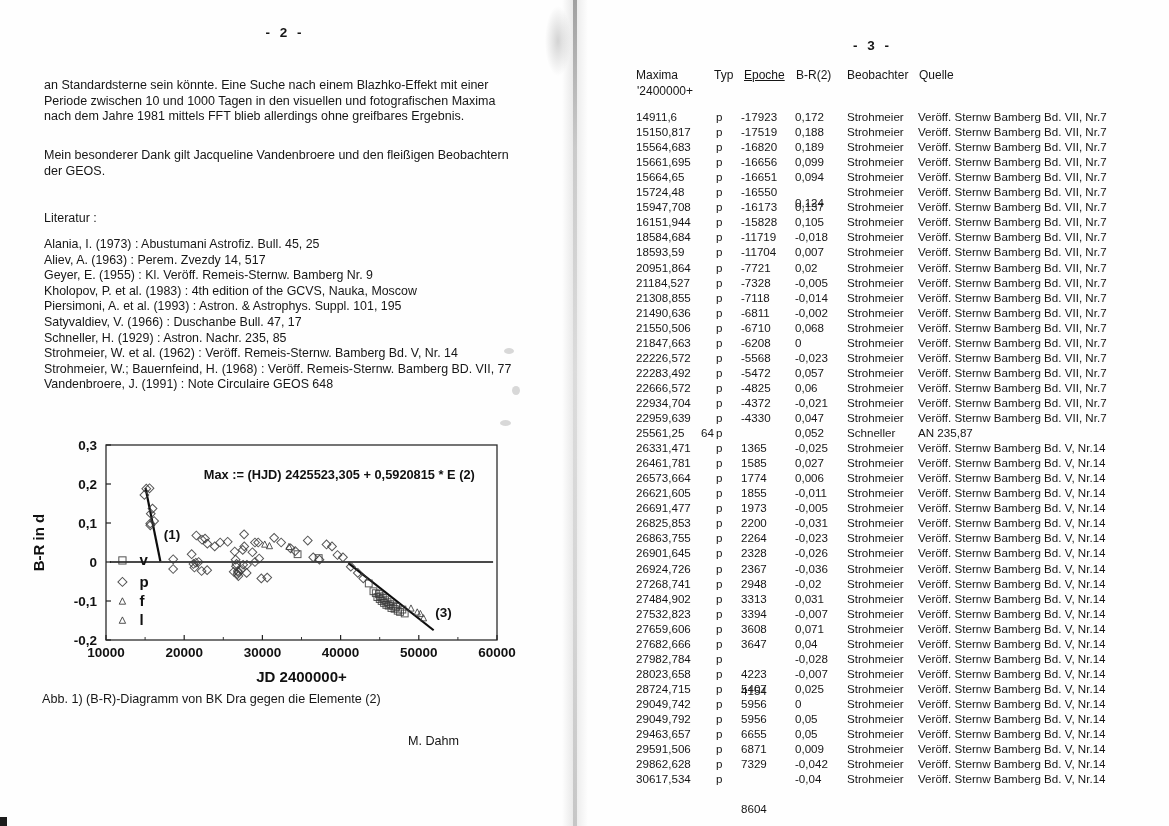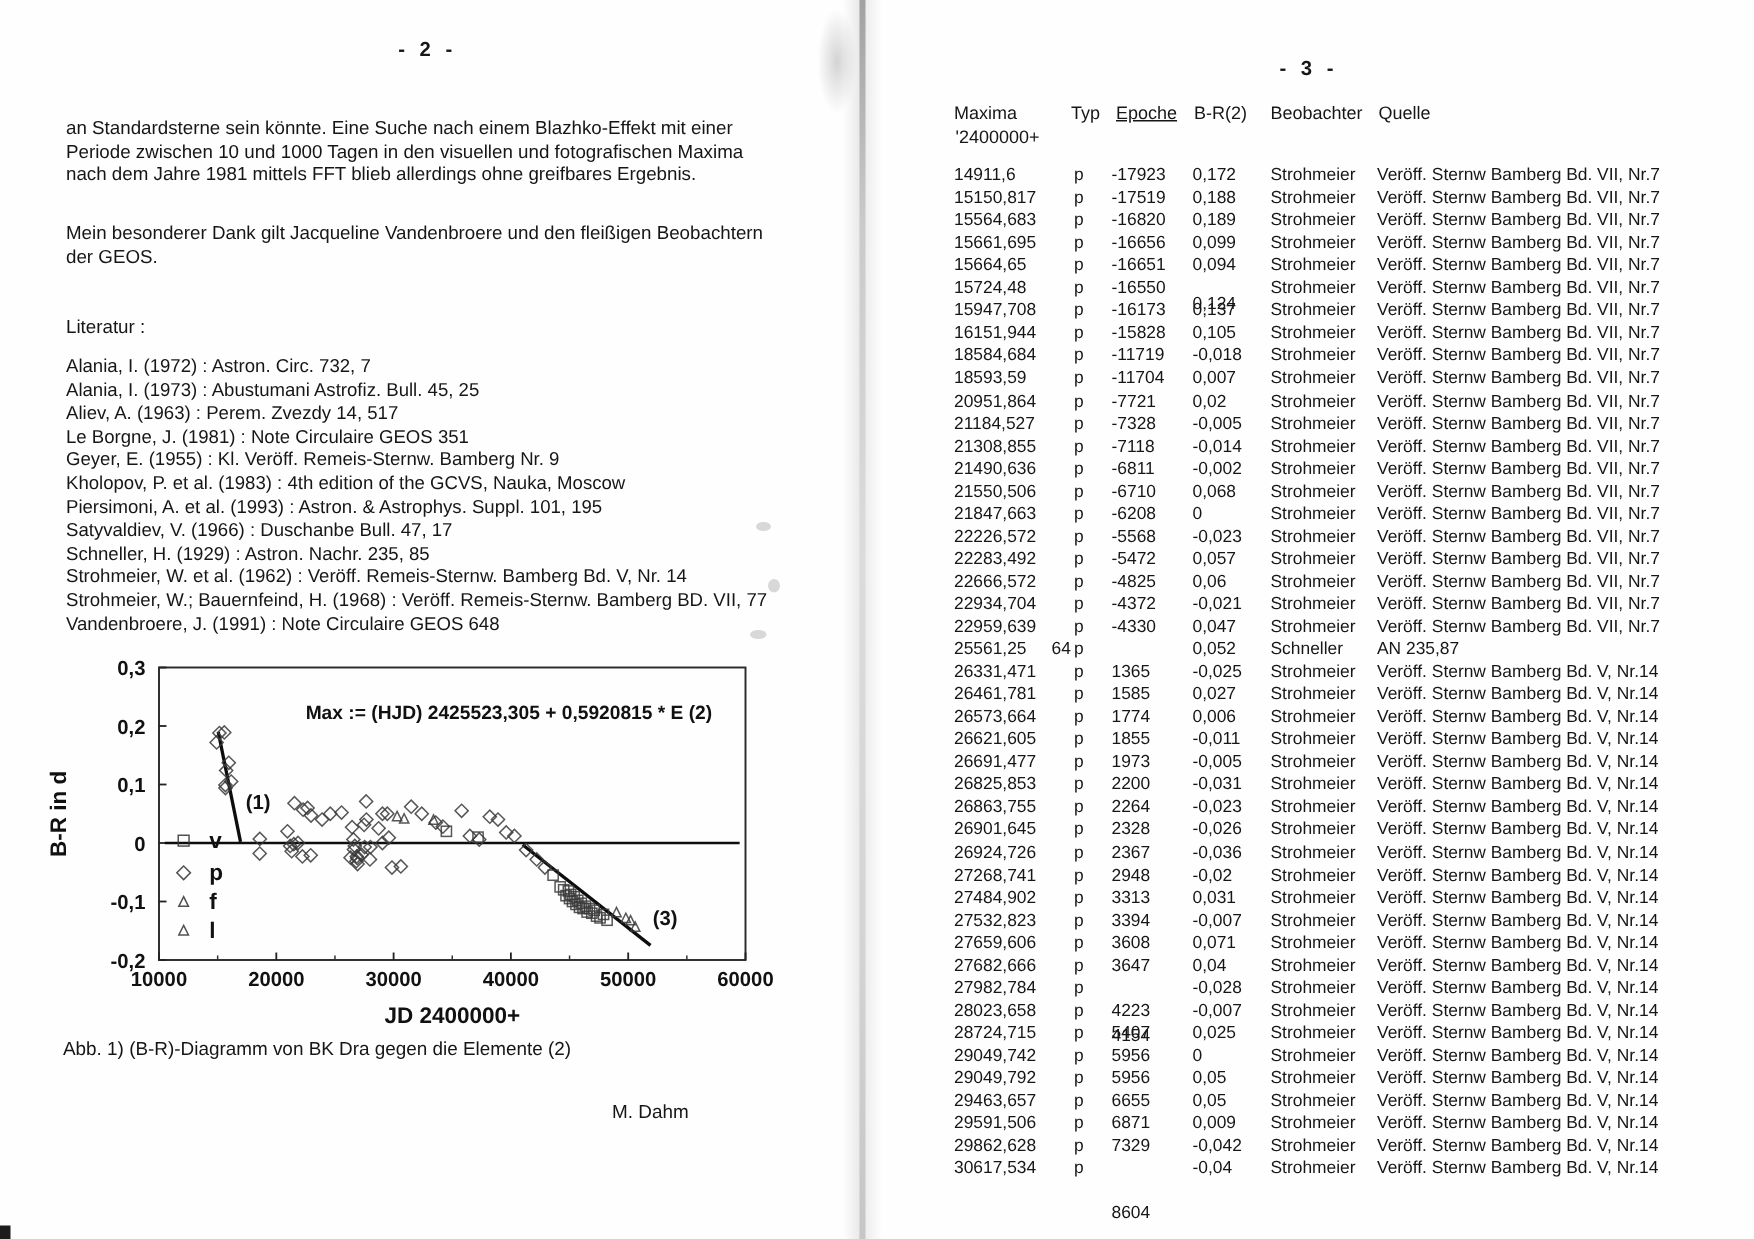--- a/index.html
+++ b/index.html
@@ -40,24 +40,22 @@
   </div>
 
   <div class="abs bodytext" style="left:44px;top:148px;">
     <div>Mein besonderer Dank gilt Jacqueline Vandenbroere und den fleißigen Beobachtern</div>
     <div>der GEOS.</div>
   </div>
 
   <div class="abs bodytext" style="left:44px;top:211px;">Literatur :</div>
 
   <div class="abs reflist" style="left:44px;top:237px;" id="reference-list">
-      <div class="ref-line">Alania, I. (1972) : Astron. Circ. 732, 7</div>
       <div class="ref-line">Alania, I. (1973) : Abustumani Astrofiz. Bull. 45, 25</div>
       <div class="ref-line">Aliev, A. (1963) : Perem. Zvezdy 14, 517</div>
-      <div class="ref-line">Le Borgne, J. (1981) : Note Circulaire GEOS 351</div>
       <div class="ref-line">Geyer, E. (1955) : Kl. Veröff. Remeis-Sternw. Bamberg Nr. 9</div>
       <div class="ref-line">Kholopov, P. et al. (1983) : 4th edition of the GCVS, Nauka, Moscow</div>
       <div class="ref-line">Piersimoni, A. et al. (1993) : Astron. &amp; Astrophys. Suppl. 101, 195</div>
       <div class="ref-line">Satyvaldiev, V. (1966) : Duschanbe Bull. 47, 17</div>
       <div class="ref-line">Schneller, H. (1929) : Astron. Nachr. 235, 85</div>
       <div class="ref-line">Strohmeier, W. et al. (1962) : Veröff. Remeis-Sternw. Bamberg Bd. V, Nr. 14</div>
       <div class="ref-line">Strohmeier, W.; Bauernfeind, H. (1968) : Veröff. Remeis-Sternw. Bamberg BD. VII, 77</div>
       <div class="ref-line">Vandenbroere, J. (1991) : Note Circulaire GEOS 648</div>
     </div>
 

